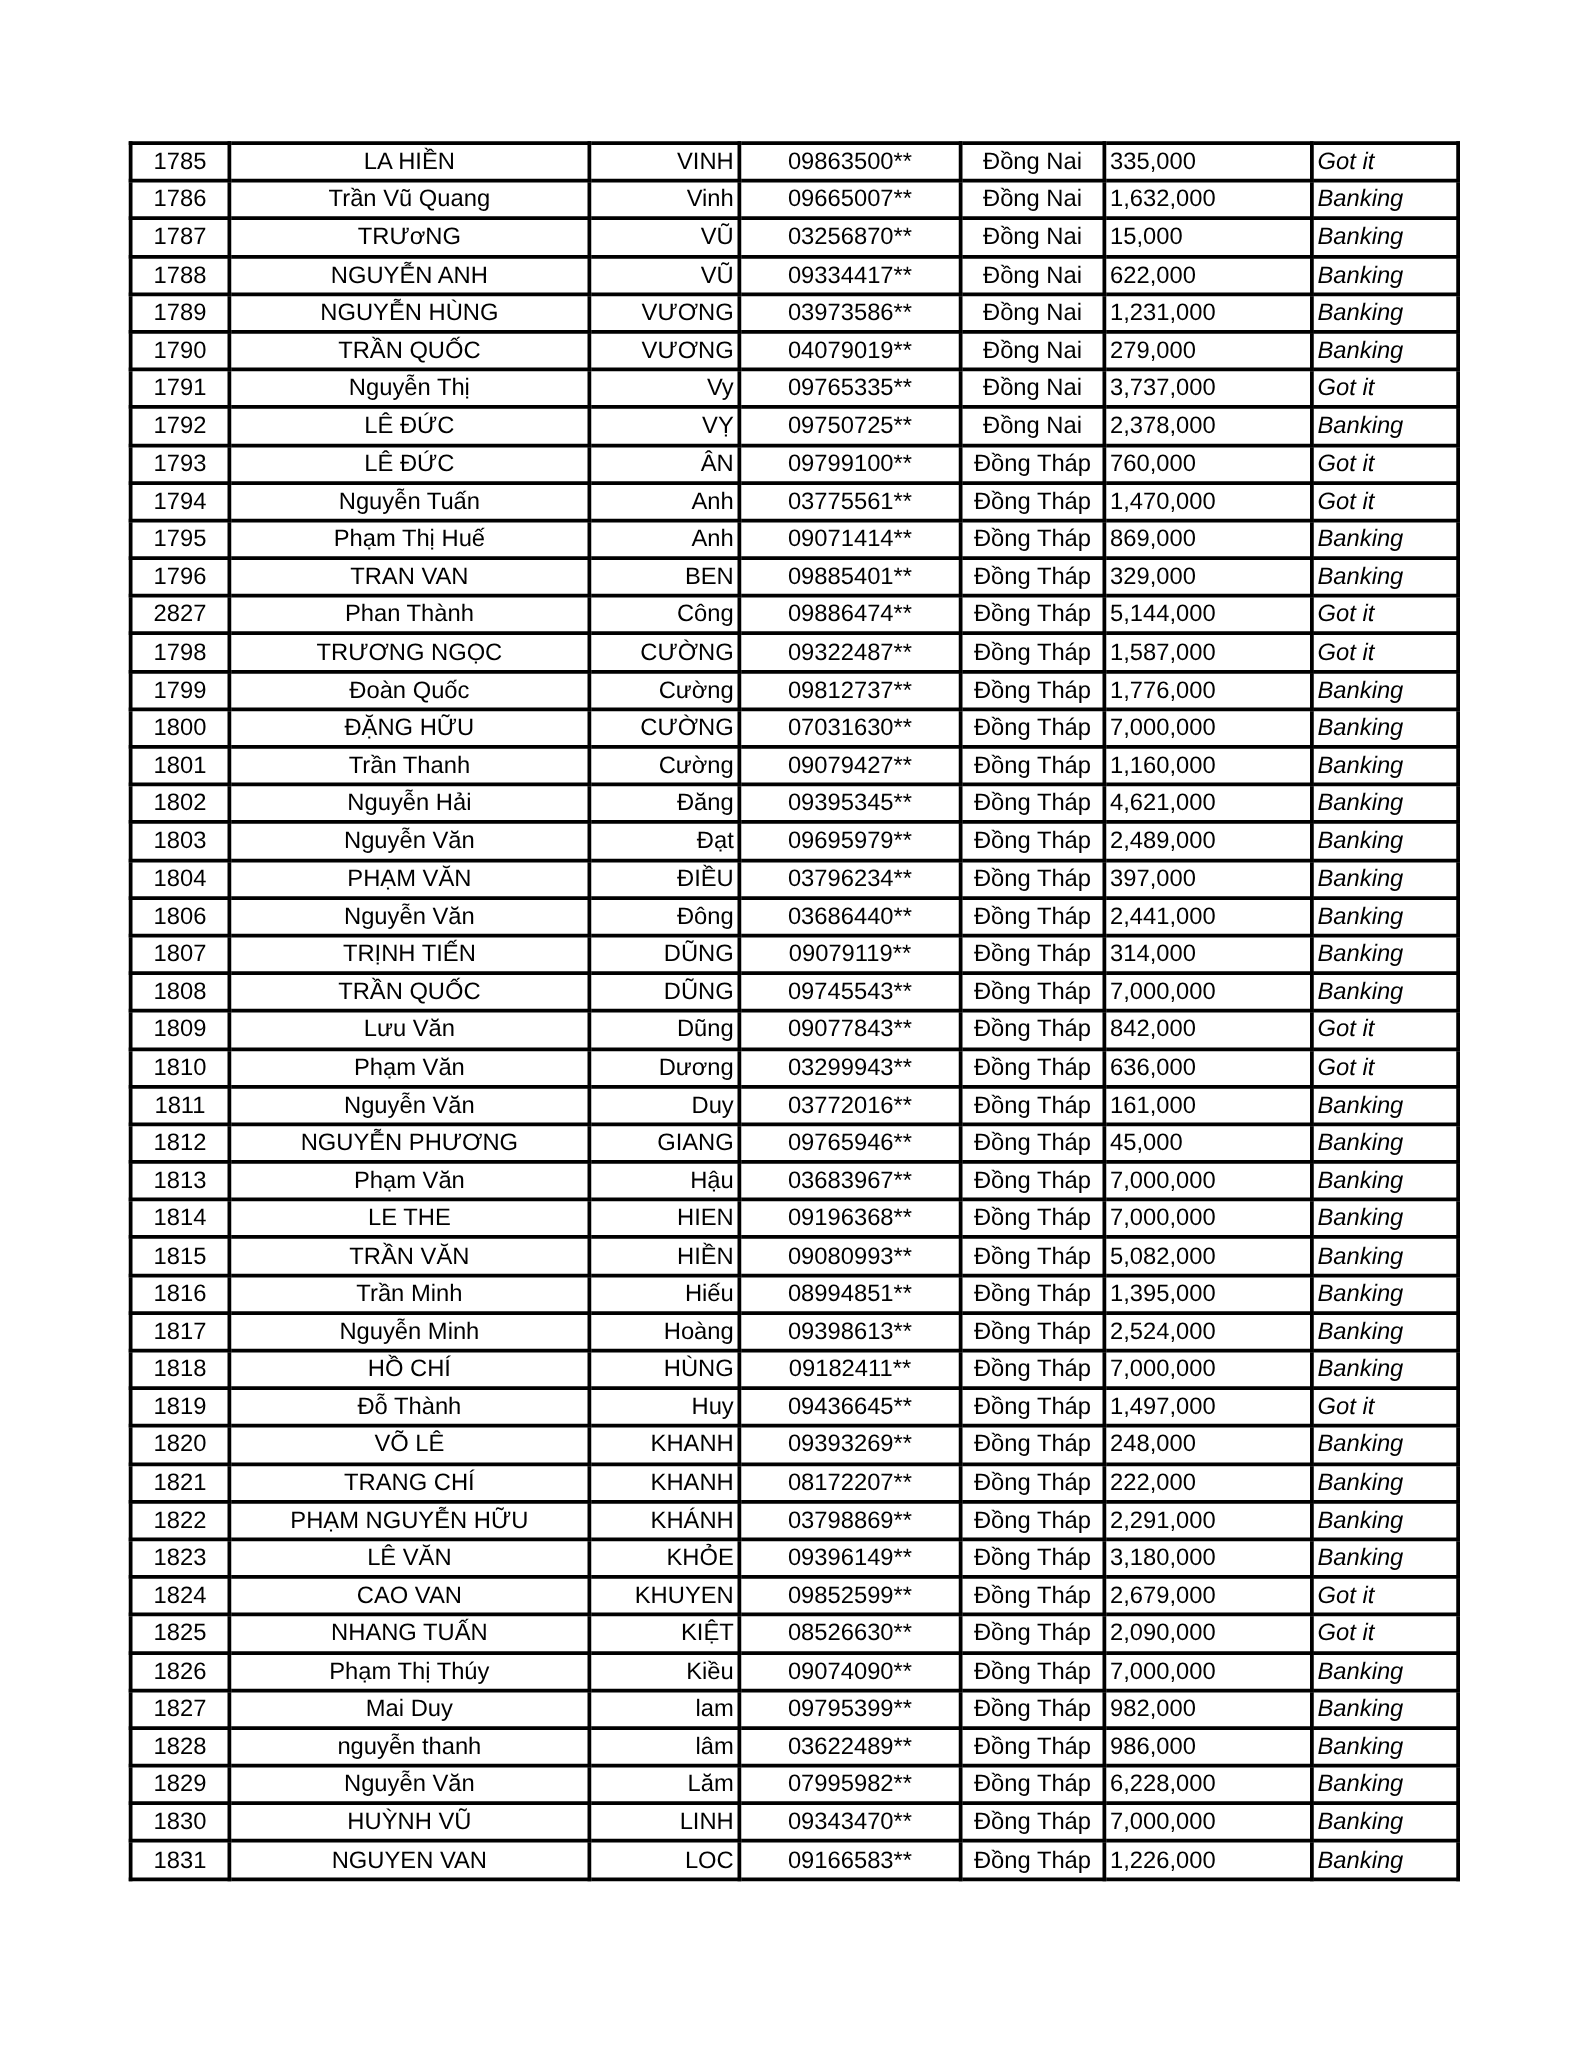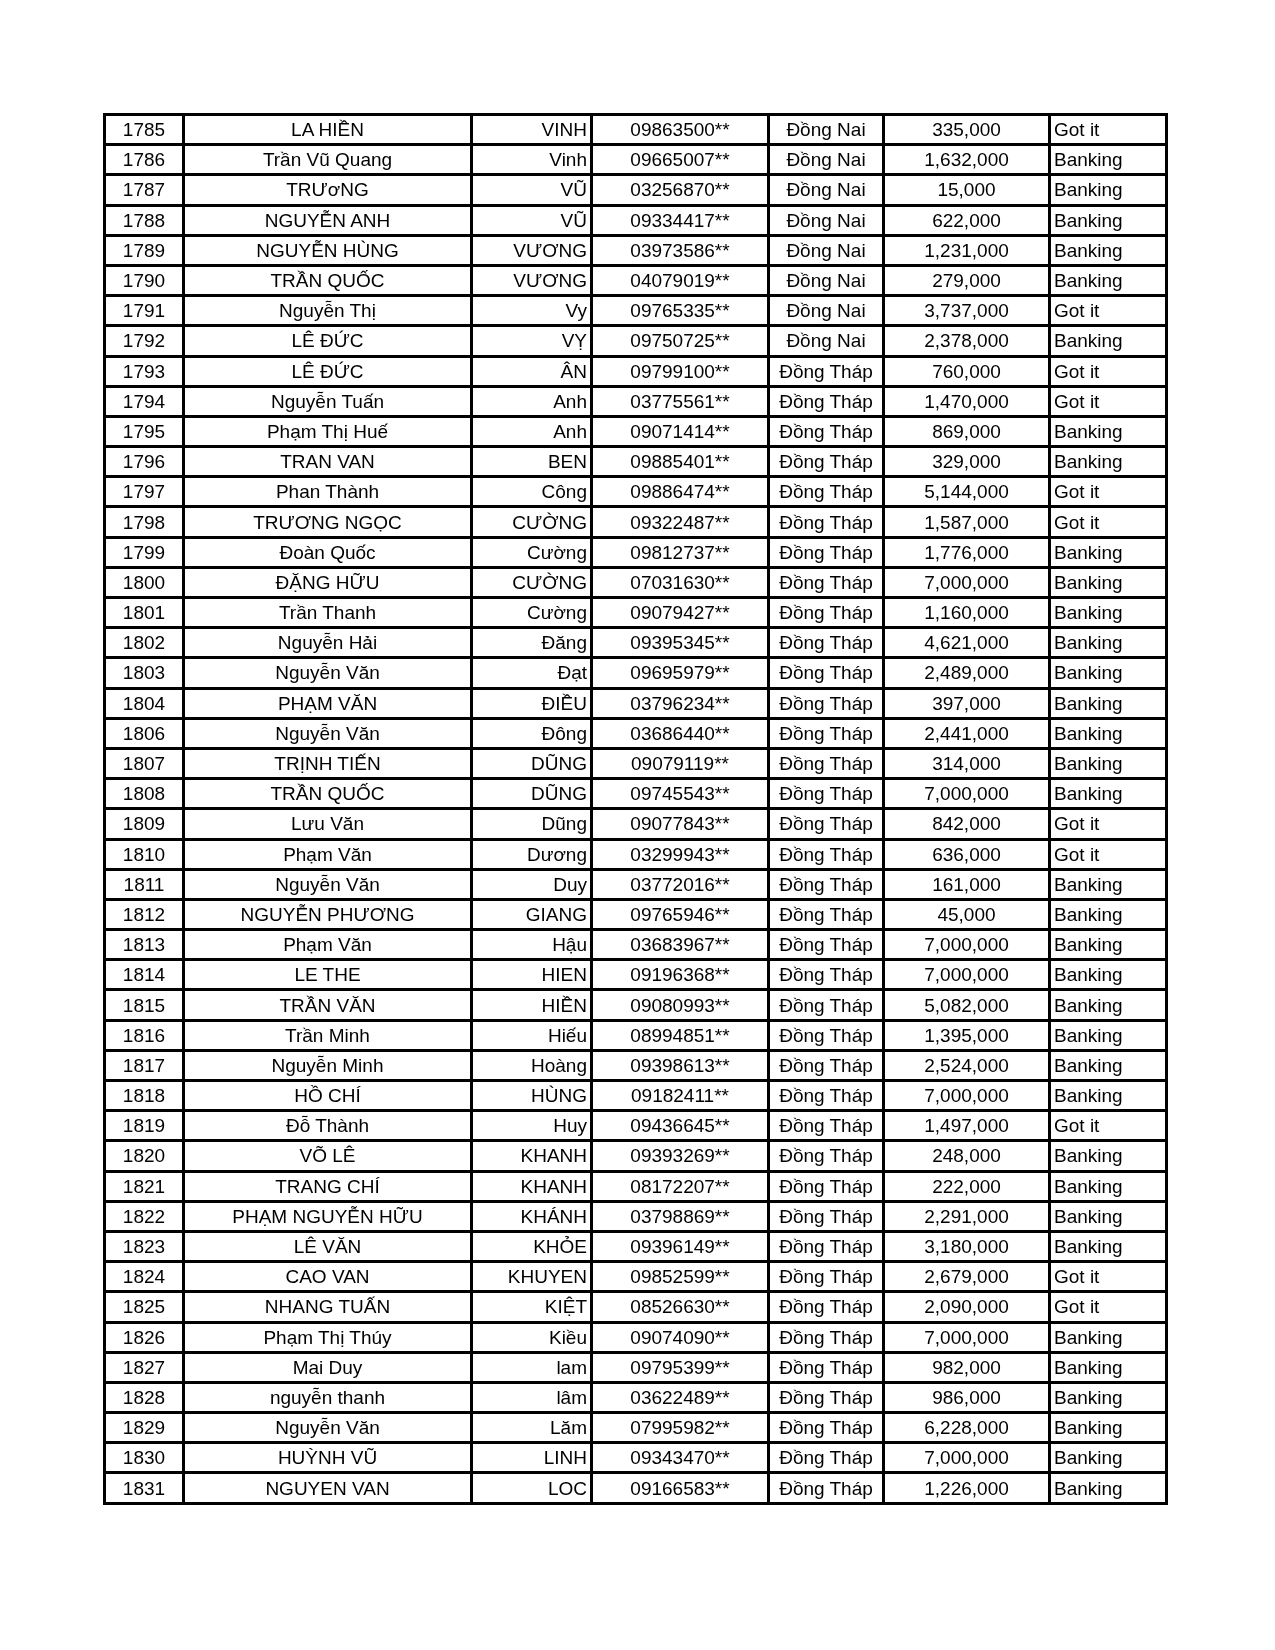--- a/index.html
+++ b/index.html
@@ -42,22 +42,22 @@
   col.w3 { width: 177px; }
   col.w4 { width: 115px; }
   col.w5 { width: 166px; }
   col.w6 { width: 117px; }
   
   td.c0 { text-align: center;  padding-right: 5px; }
   td.c1 { text-align: center; }
   td.c2 { text-align: right; }
   td.c3 { text-align: center; }
   td.c4 { text-align: center; margin-left: 28px; }
-  td.c5 { text-align: center;  padding-right: 10px; }
-  td.c6 { text-align: left;   padding-left: 11px; }
+  td.c5 { text-align: left;  padding-right: 10px; }
+  td.c6 { text-align: left;   padding-left: 11px; font-style: italic; }
 </style>
 </head>
 <body>
 
 <div class="table-wrap">
   <table class="data-table">
     <colgroup>
       <col class="w0">
         <col class="w1">
         <col class="w2">
@@ -169,21 +169,21 @@
         <tr>
           <td class="c0">1796</td>
           <td class="c1">TRAN VAN</td>
           <td class="c2">BEN</td>
           <td class="c3">09885401**</td>
           <td class="c4">Đồng Tháp</td>
           <td class="c5">329,000</td>
           <td class="c6">Banking</td>
         </tr>
         <tr>
-          <td class="c0">1797</td>
+          <td class="c0">2827</td>
           <td class="c1">Phan Thành</td>
           <td class="c2">Công</td>
           <td class="c3">09886474**</td>
           <td class="c4">Đồng Tháp</td>
           <td class="c5">5,144,000</td>
           <td class="c6">Got it</td>
         </tr>
         <tr>
           <td class="c0">1798</td>
           <td class="c1">TRƯƠNG NGỌC</td>

